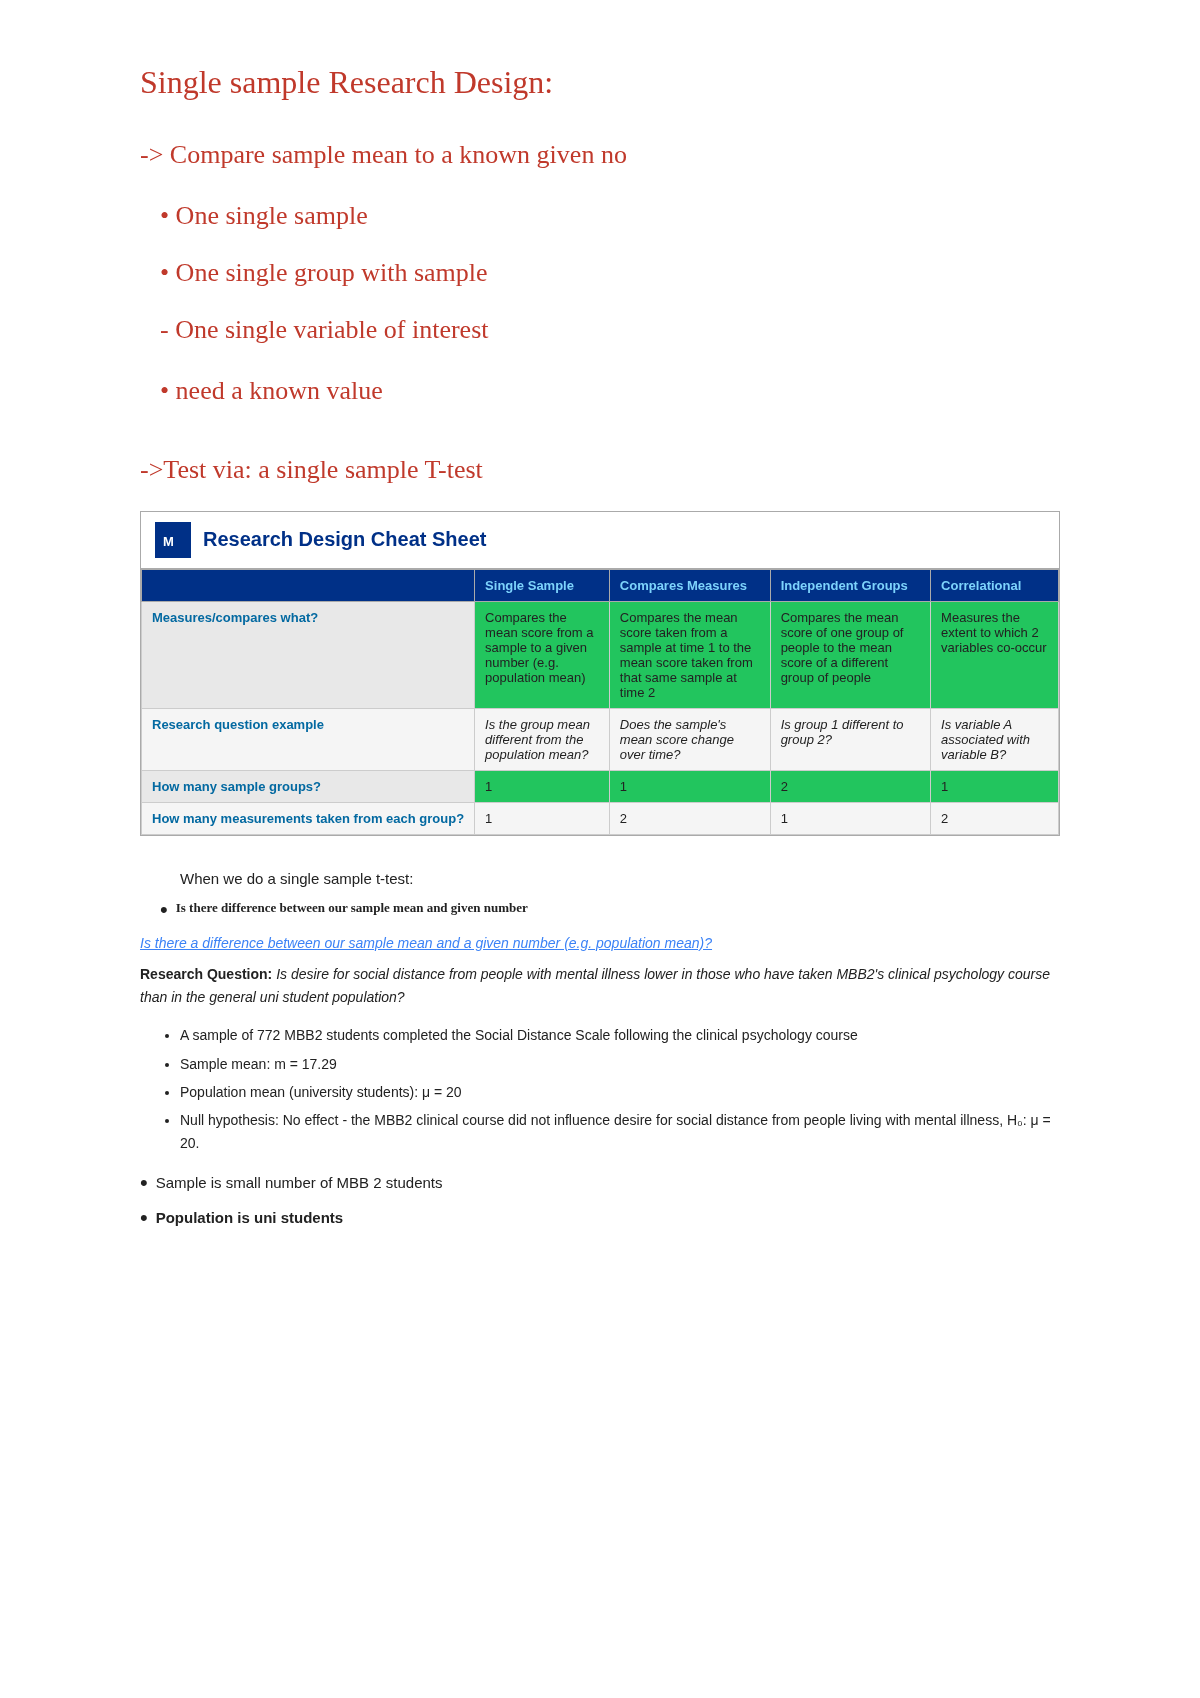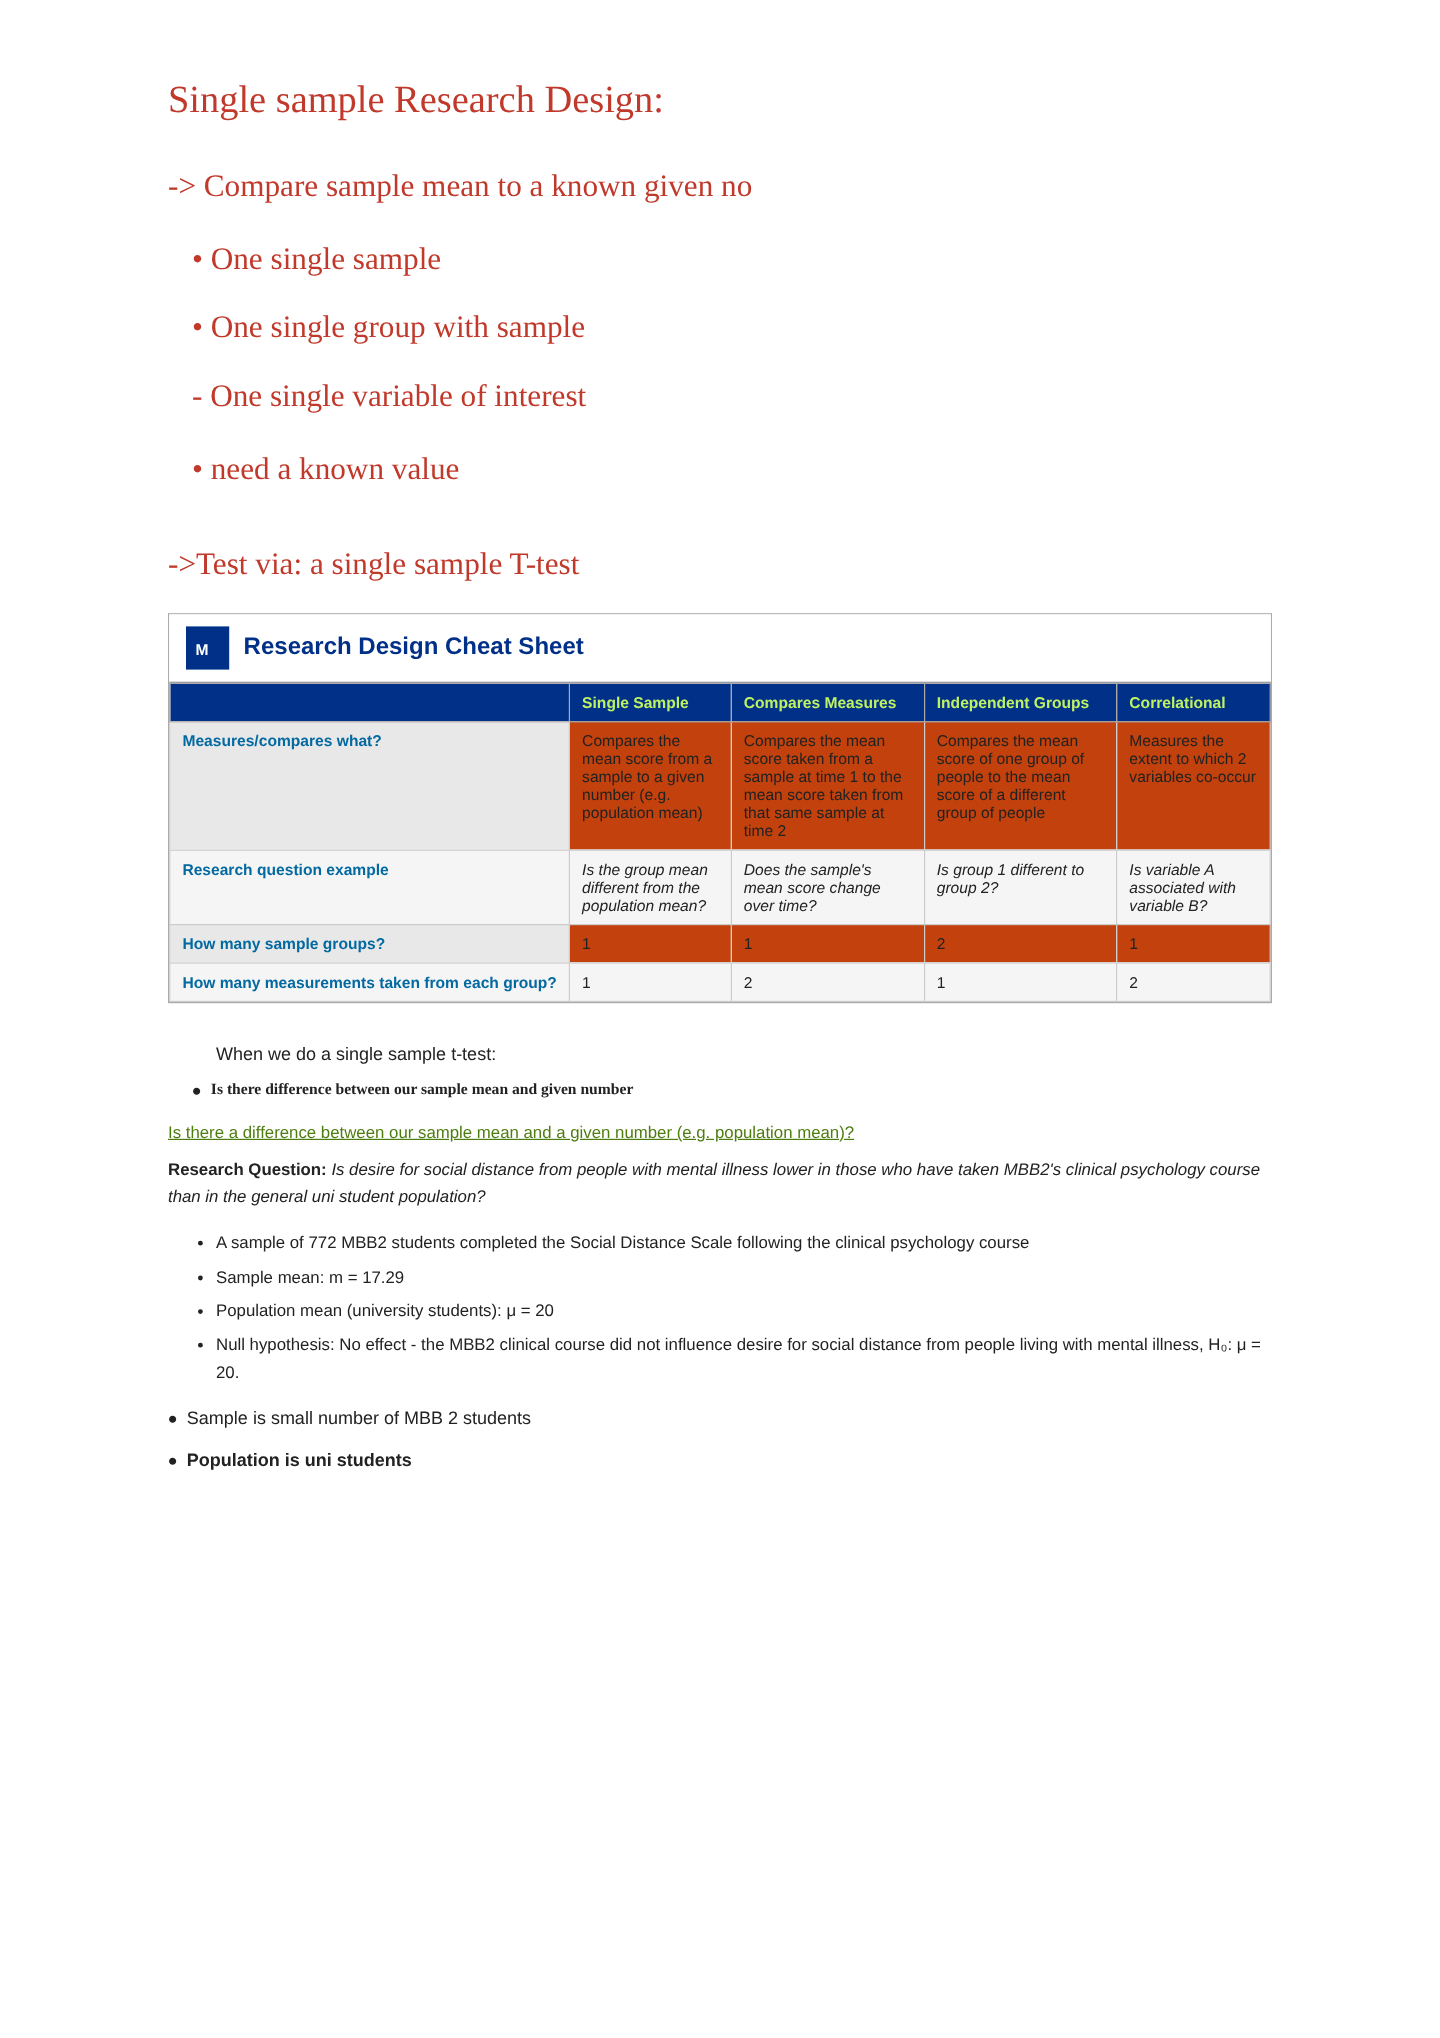--- a/index.html
+++ b/index.html
@@ -80,32 +80,32 @@
     }
 
     table.research-table {
       width: 100%;
       border-collapse: collapse;
       font-size: 13px;
     }
 
     table.research-table th {
       background: #003087;
-      color: #bef264;
+      color: #7dd3fc;
       padding: 8px 10px;
       text-align: left;
       font-weight: bold;
       border: 1px solid #aaa;
     }
 
     table.research-table td {
       padding: 8px 10px;
       border: 1px solid #ccc;
       vertical-align: top;
-      background: #c2410c;
+      background: #22c55e;
     }
 
     table.research-table tr:nth-child(even) td {
       background: #f5f5f5;
     }
 
     table.research-table td.row-label {
       font-weight: bold;
       background: #e8e8e8;
       color: #0369a1;
@@ -132,22 +132,23 @@
     }
 
     .typed-section .bullet-bold::before {
       content: '•';
       font-size: 22px;
       line-height: 1.2;
       flex-shrink: 0;
     }
 
     .italic-question {
+      font-style: italic;
       text-decoration: underline;
-      color: #4d7c0f;
+      color: #3b82f6;
       margin-bottom: 8px;
       font-size: 14px;
     }
 
     .research-question {
       font-size: 14px;
       margin-bottom: 16px;
       line-height: 1.6;
     }
 

